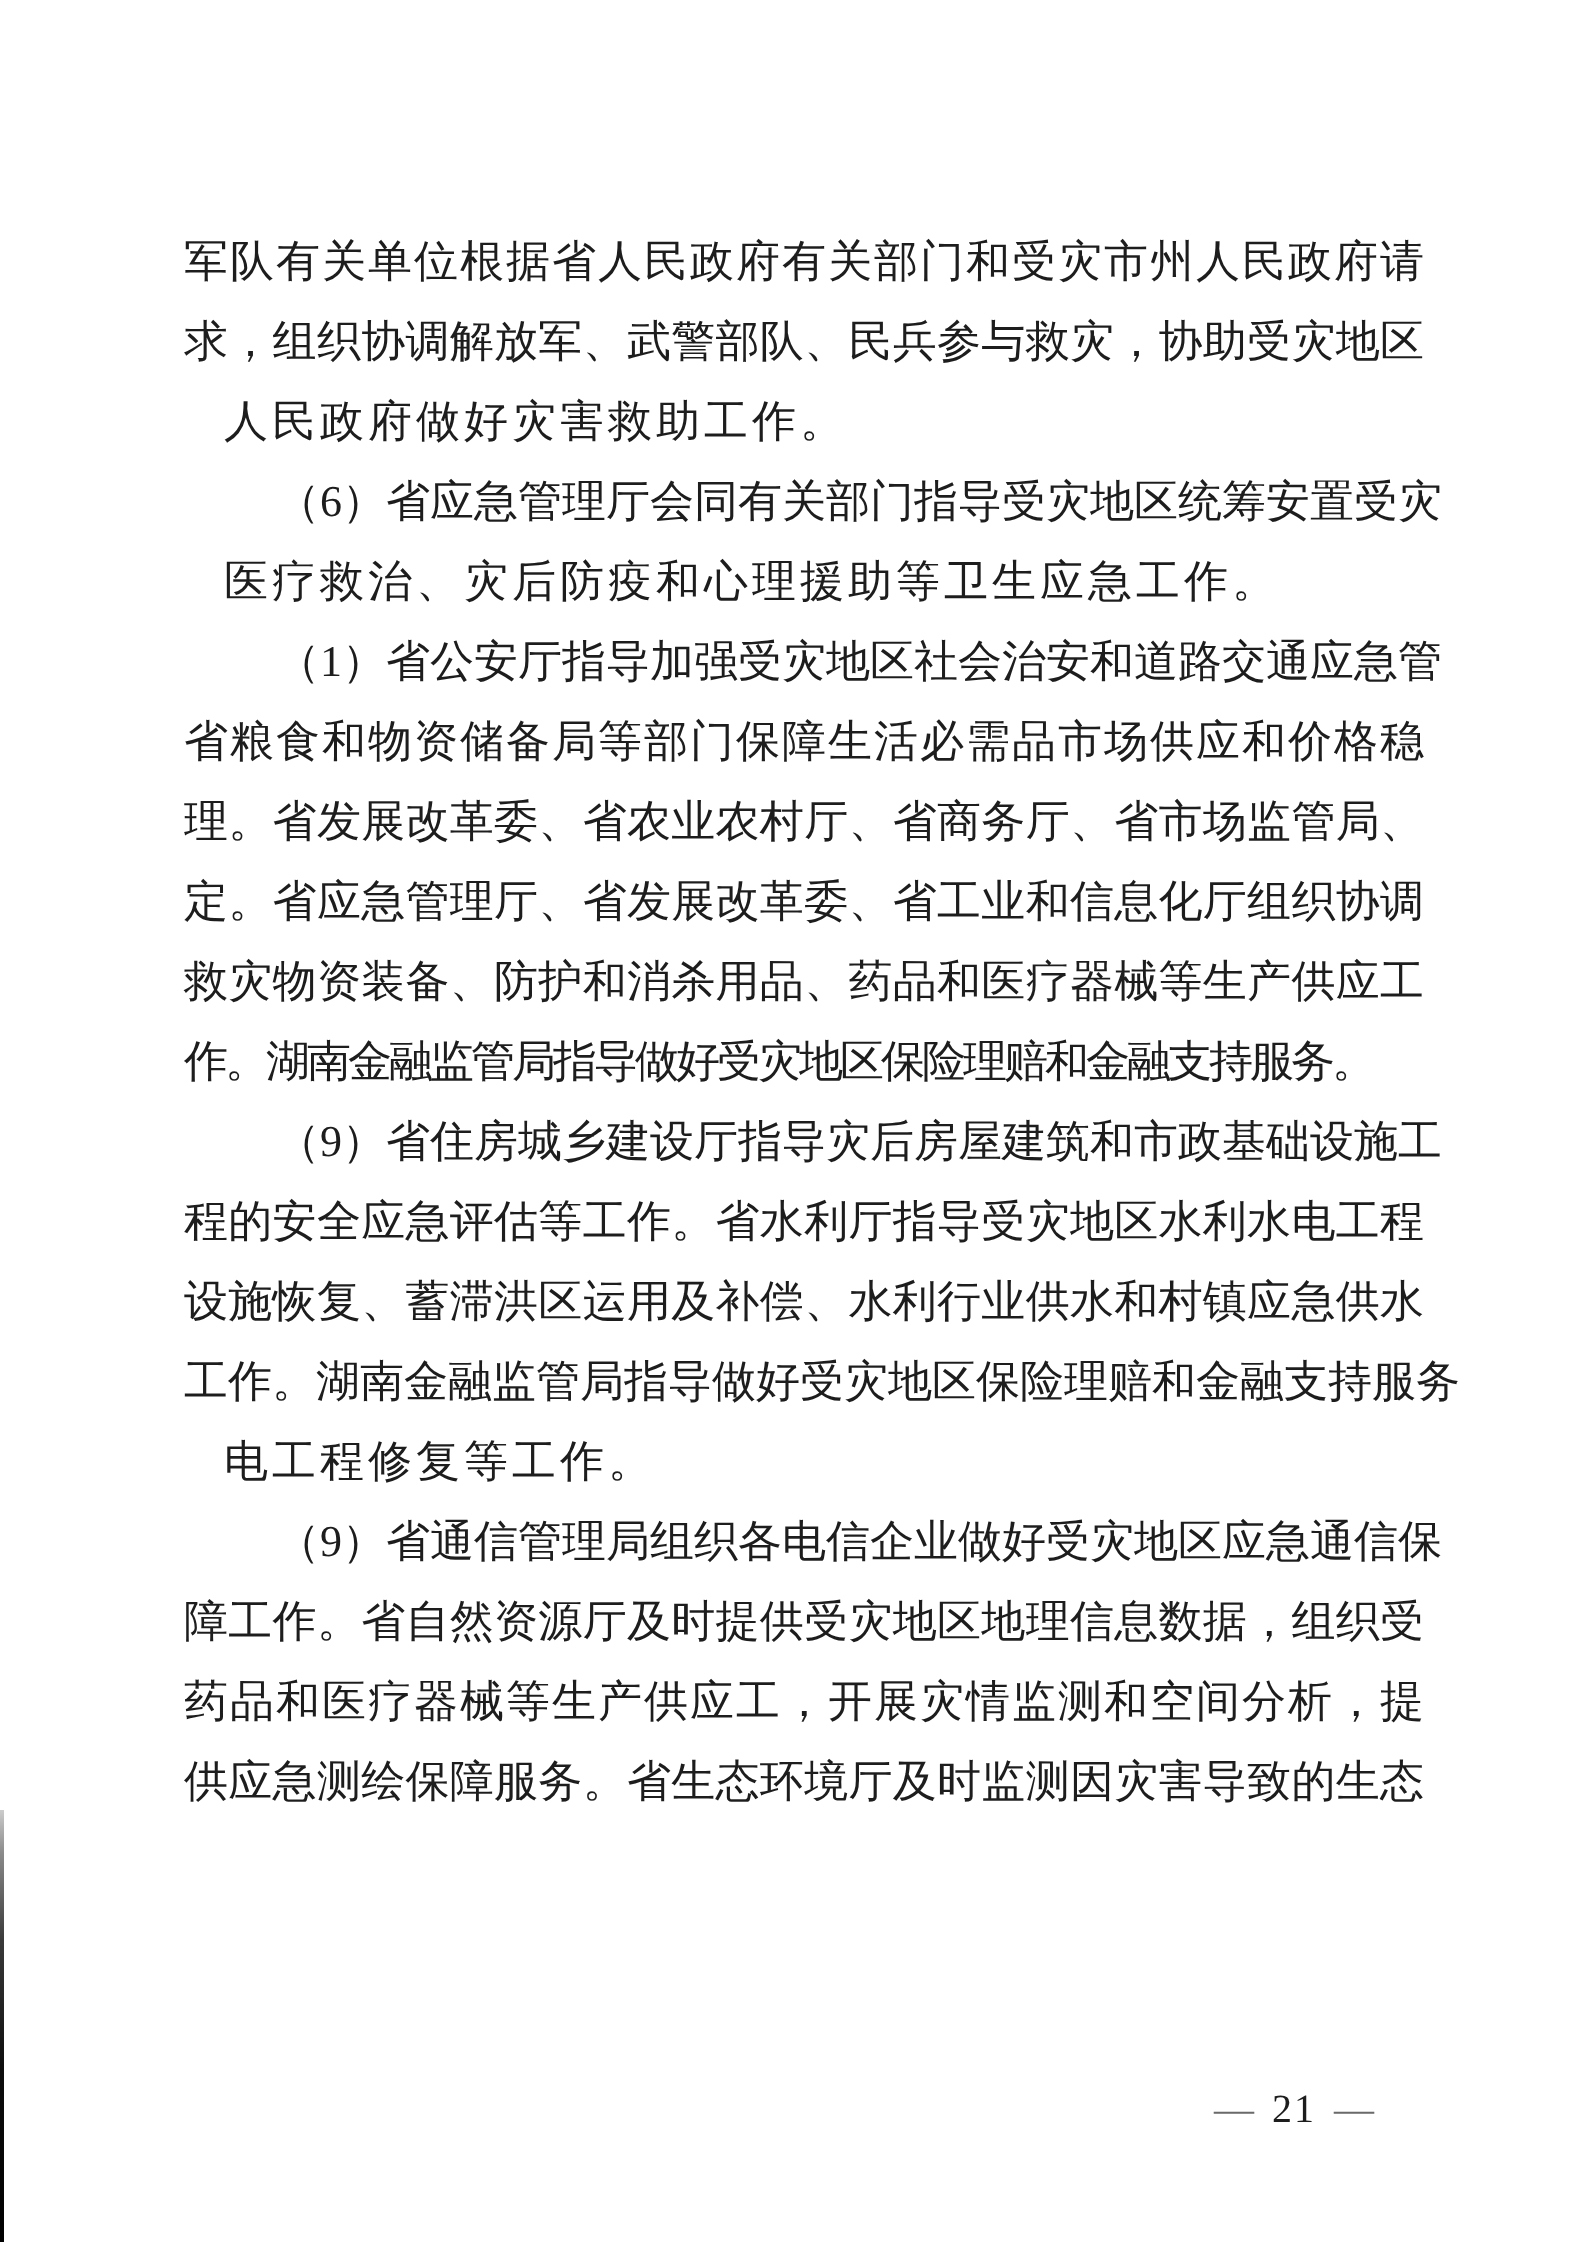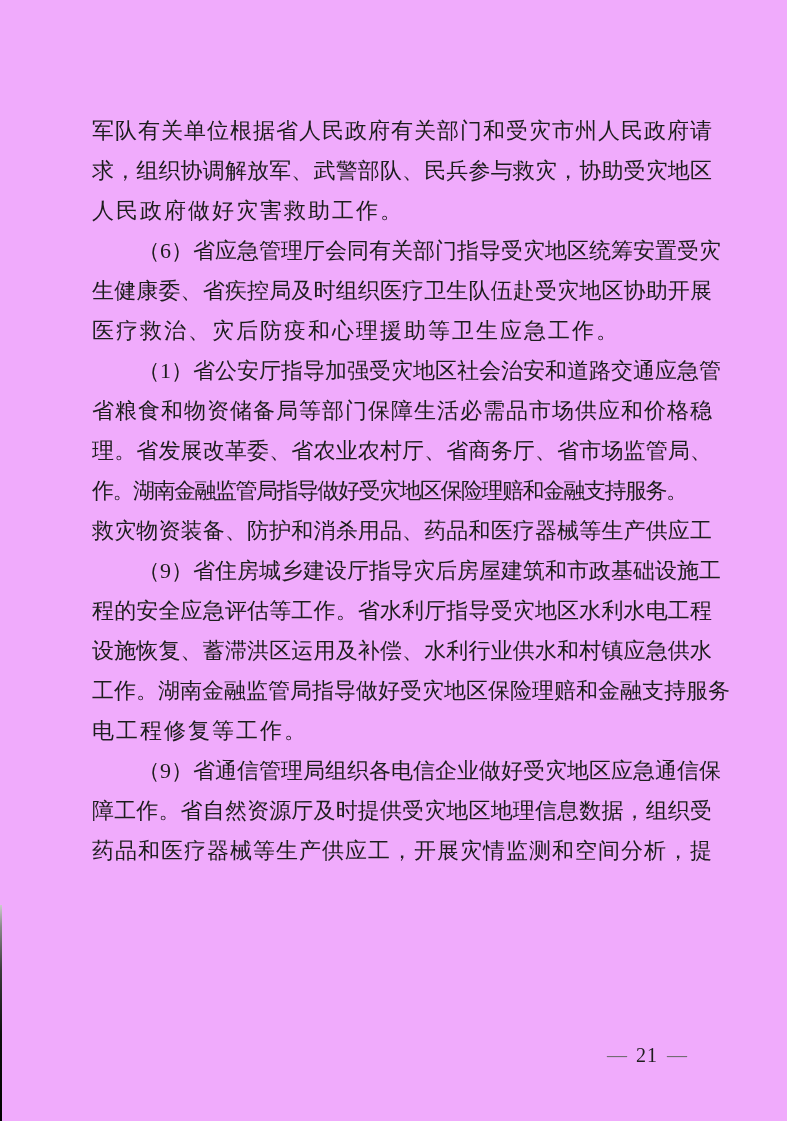--- a/index.html
+++ b/index.html
@@ -5,21 +5,21 @@
   html, body {
     margin: 0;
     padding: 0;
     background: #e8e8e8;
   }
   .page {
     position: relative;
     width: 787px;
     height: 1121px;
     margin: 0 auto;
-    background: #f0abfc;
+    background: #ffffff;
     overflow: hidden;
     font-family: "Liberation Serif", "DejaVu Serif", serif;
   }
   .body-text {
     position: absolute;
     left: 92px;
     top: 111px;
     width: 620px;
     color: #1d1d1d;
     font-size: 22px;
@@ -29,20 +29,21 @@
     height: 40px;
     white-space: nowrap;
     text-align: justify;
     text-align-last: justify;
     text-justify: inter-character;
   }
   .line.end {
     text-align: right;
     text-align-last: left;
     letter-spacing: 2px;
+    margin-left: 20px;
   }
   .line.indent {
     padding-left: 46px;
   }
   .line.tight {
     letter-spacing: -1.5px;
     text-align-last: left;
   }
   .footer {
     position: absolute;
@@ -75,35 +76,36 @@
 </head>
 <body>
 
 <div class="page">
 
   <div class="body-text">
     <div class="line fill">军队有关单位根据省人民政府有关部门和受灾市州人民政府请</div>
     <div class="line fill">求，组织协调解放军、武警部队、民兵参与救灾，协助受灾地区</div>
     <div class="line end">人民政府做好灾害救助工作。</div>
     <div class="line fill indent">（6）省应急管理厅会同有关部门指导受灾地区统筹安置受灾</div>
-    <div class="line fill">生健康委、省疾控局及时组织医疗卫生队伍赴受灾地区协助开展</div>
     <div class="line end">医疗救治、灾后防疫和心理援助等卫生应急工作。</div>
     <div class="line fill indent">（1）省公安厅指导加强受灾地区社会治安和道路交通应急管</div>
     <div class="line fill">省粮食和物资储备局等部门保障生活必需品市场供应和价格稳</div>
     <div class="line fill">理。省发展改革委、省农业农村厅、省商务厅、省市场监管局、</div>
+    <div class="line fill">定。省应急管理厅、省发展改革委、省工业和信息化厅组织协调</div>
+    <div class="line fill">救灾物资装备、防护和消杀用品、药品和医疗器械等生产供应工</div>
     <div class="line fill tight">作。湖南金融监管局指导做好受灾地区保险理赔和金融支持服务。</div>
-    <div class="line fill">救灾物资装备、防护和消杀用品、药品和医疗器械等生产供应工</div>
     <div class="line fill indent">（9）省住房城乡建设厅指导灾后房屋建筑和市政基础设施工</div>
     <div class="line fill">程的安全应急评估等工作。省水利厅指导受灾地区水利水电工程</div>
     <div class="line fill">设施恢复、蓄滞洪区运用及补偿、水利行业供水和村镇应急供水</div>
     <div class="line fill">工作。湖南金融监管局指导做好受灾地区保险理赔和金融支持服务</div>
     <div class="line end">电工程修复等工作。</div>
     <div class="line fill indent">（9）省通信管理局组织各电信企业做好受灾地区应急通信保</div>
     <div class="line fill">障工作。省自然资源厅及时提供受灾地区地理信息数据，组织受</div>
     <div class="line fill">药品和医疗器械等生产供应工，开展灾情监测和空间分析，提</div>
+    <div class="line fill">供应急测绘保障服务。省生态环境厅及时监测因灾害导致的生态</div>
   </div>
 
   <div class="footer">
     <span class="dash">—</span>
     <span class="num">21</span>
     <span class="dash">—</span>
   </div>
 
   <div class="scan-artifact"></div>
 

